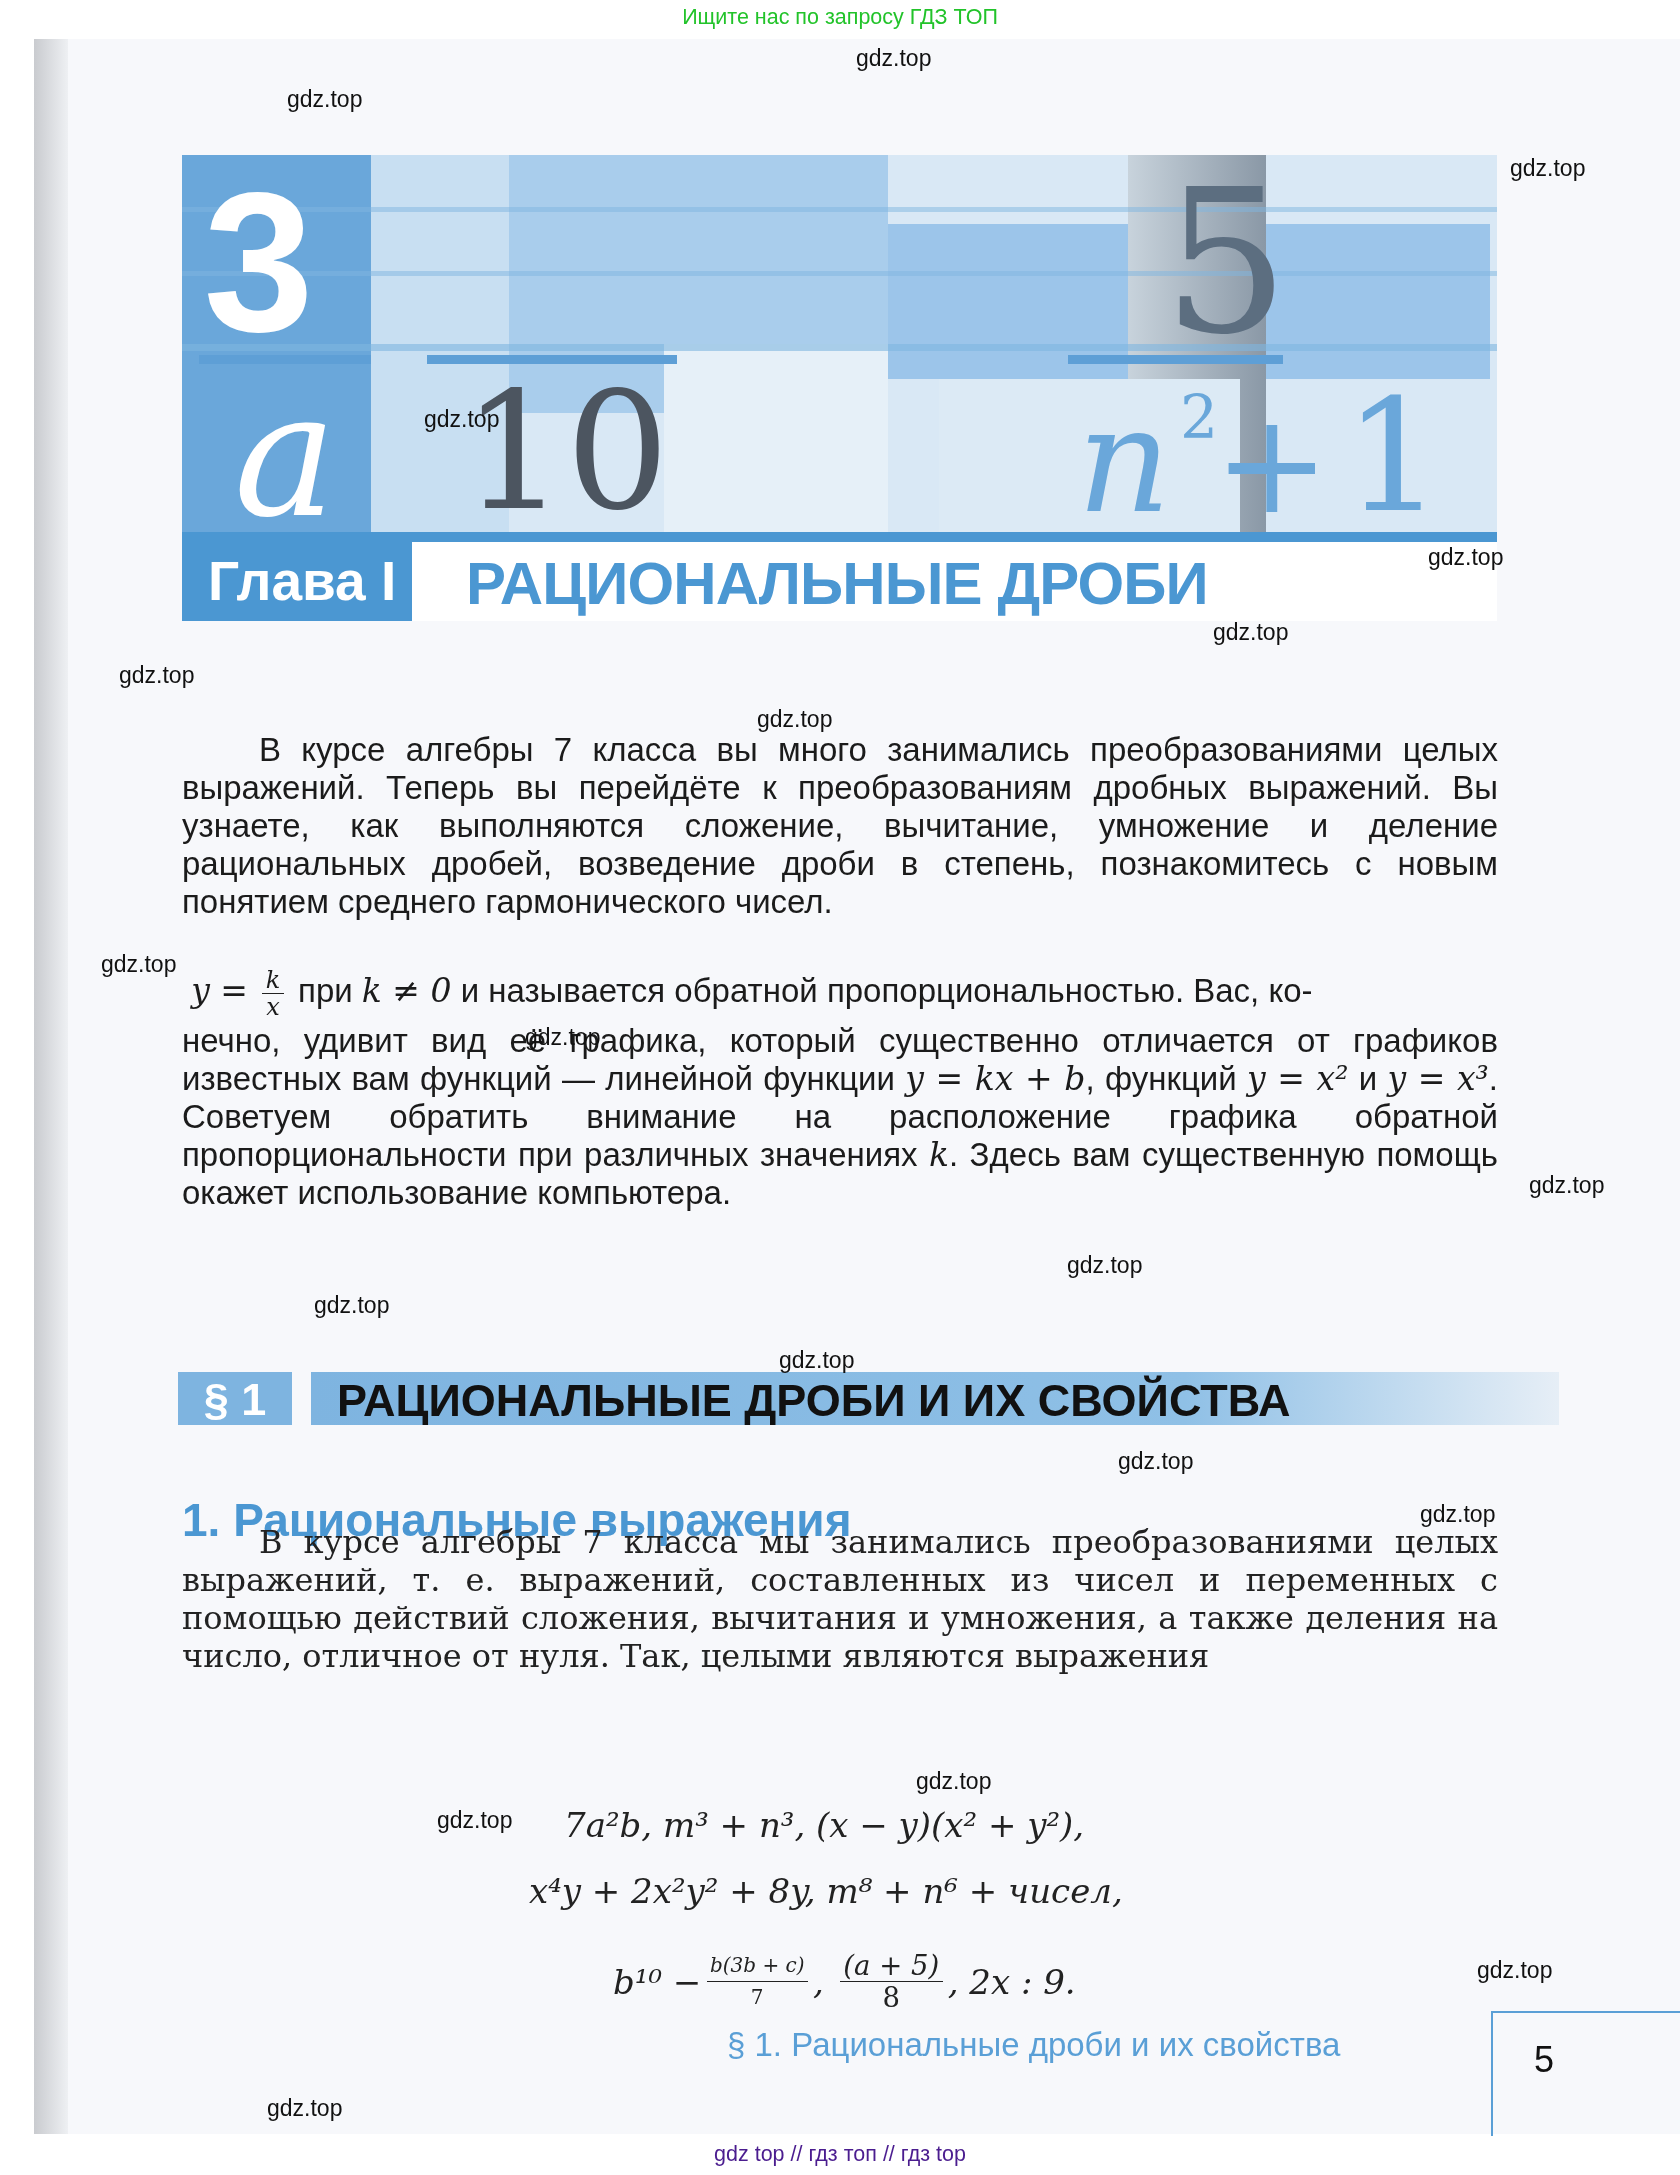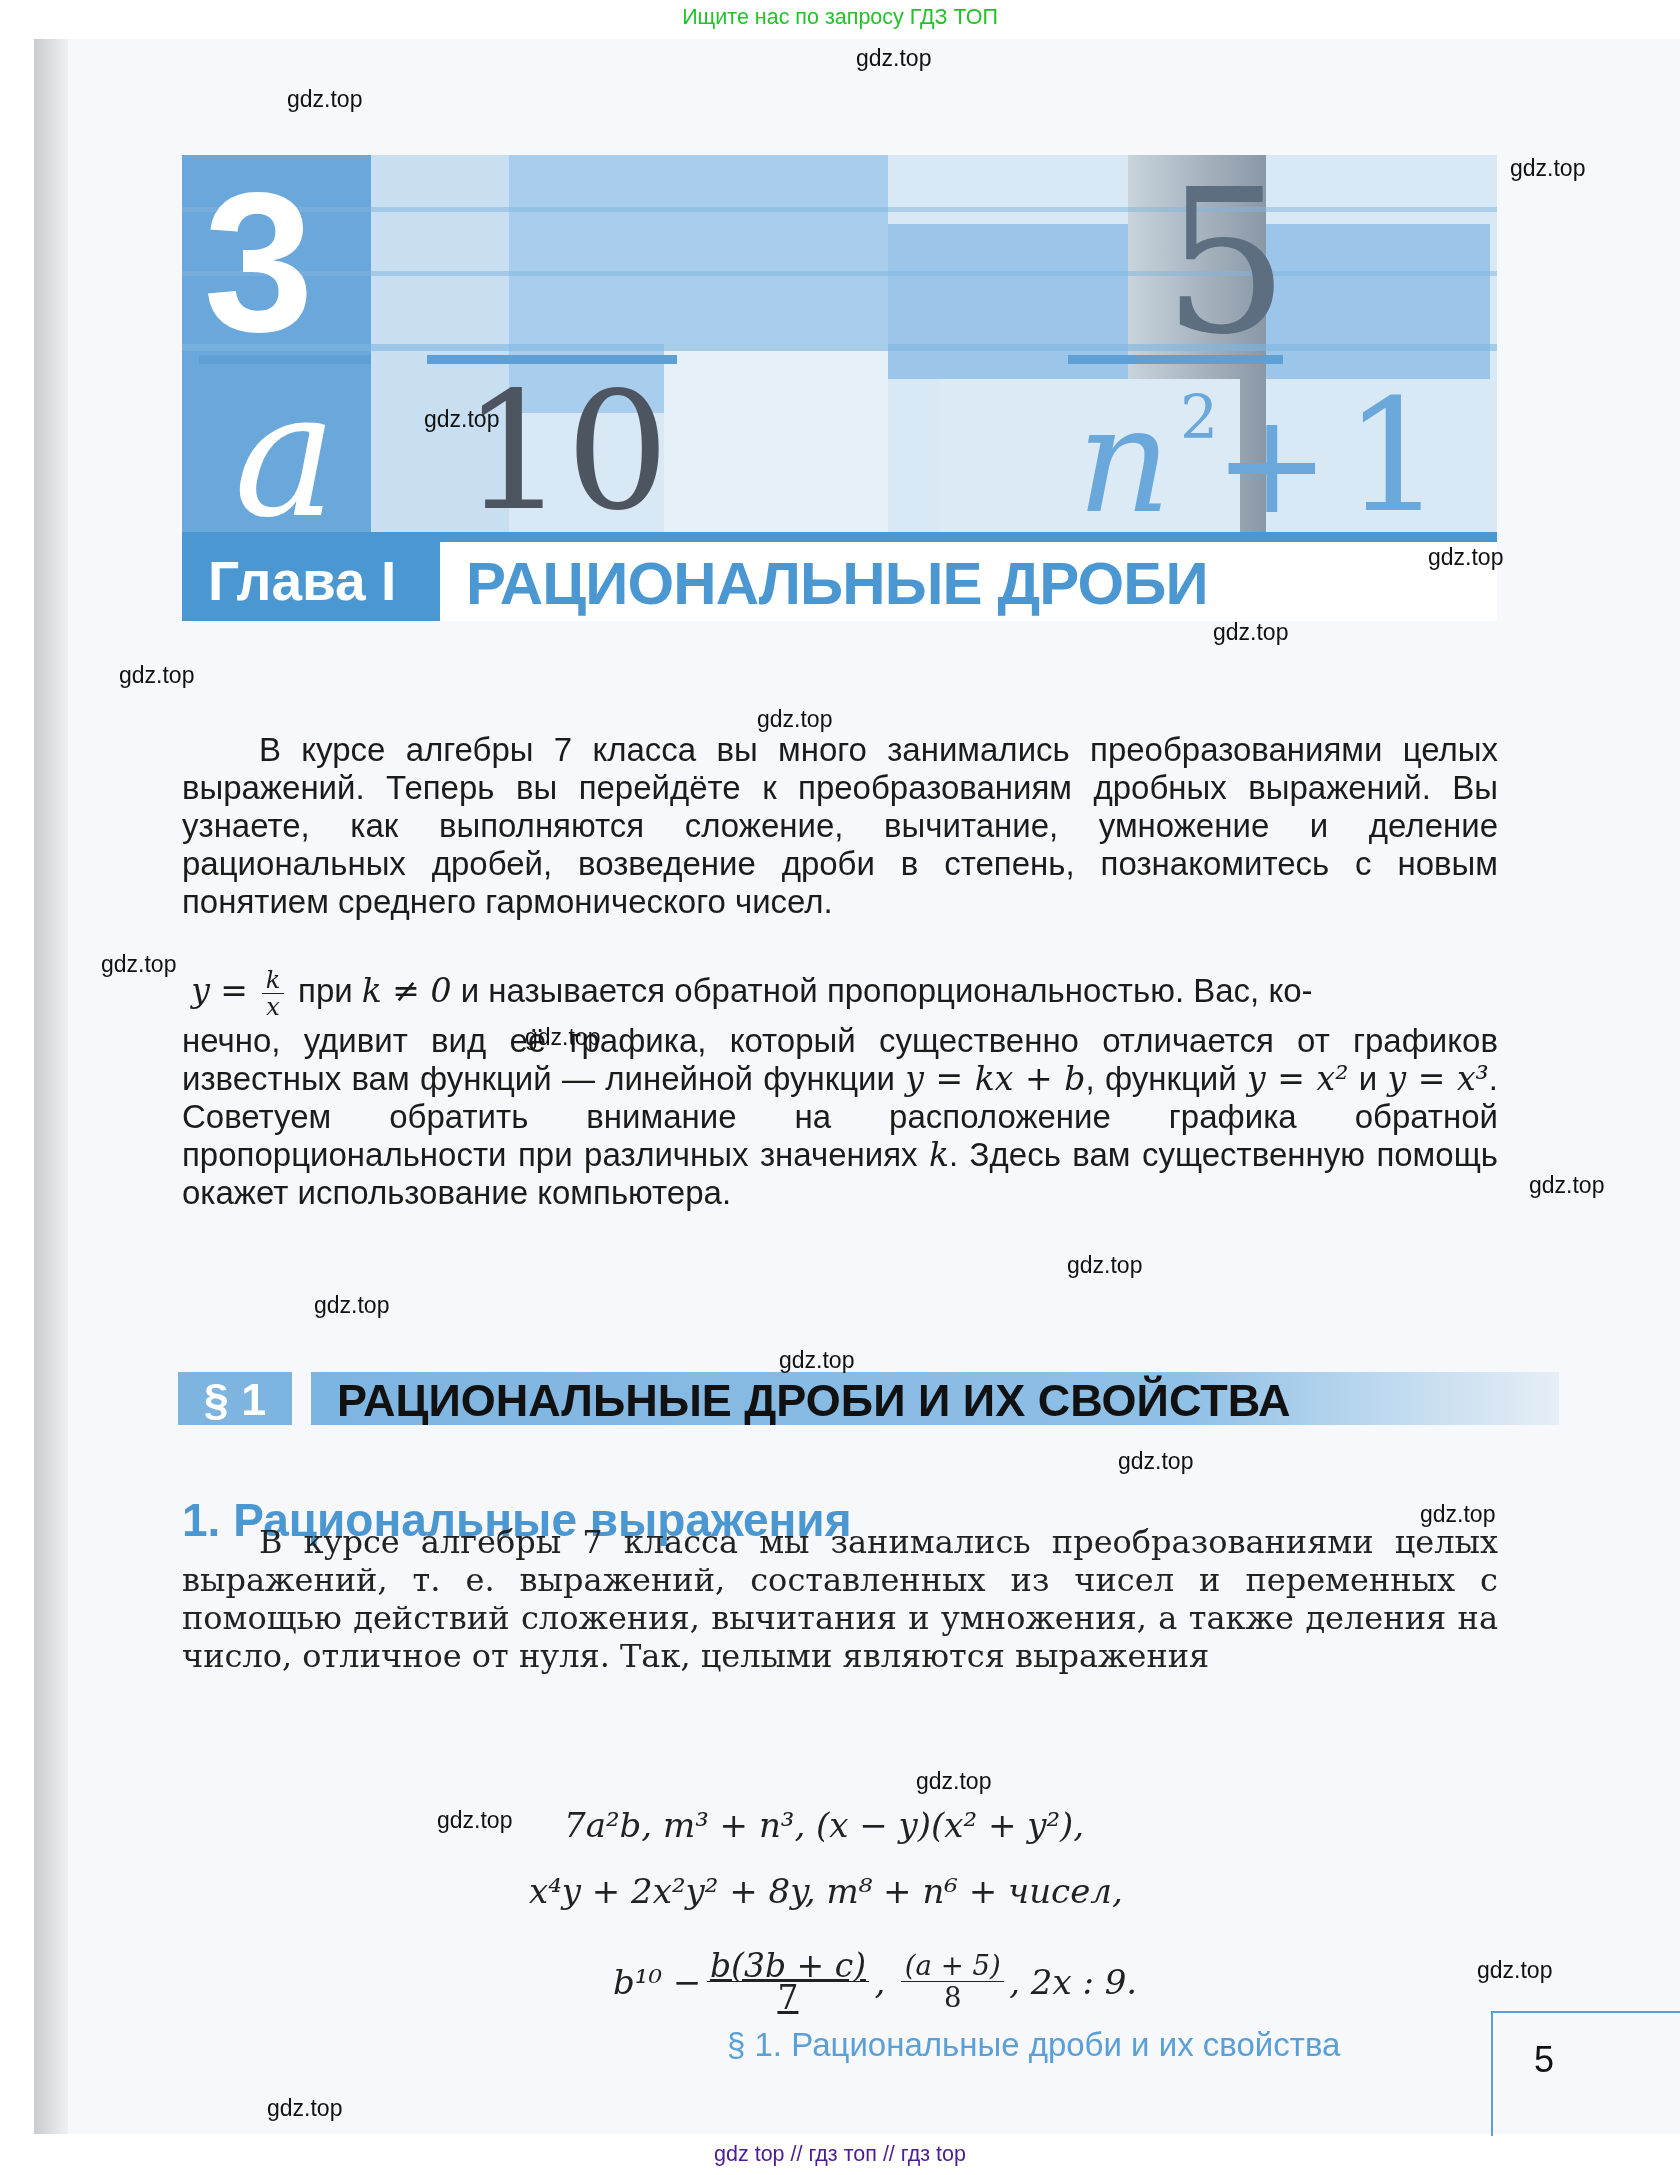--- a/index.html
+++ b/index.html
@@ -6,21 +6,21 @@
   body { width:1680px; height:2175px; background:#ffffff; position:relative; overflow:hidden; font-family:"Liberation Sans", sans-serif; }
   .top-banner { position:absolute; left:0; top:0; width:1680px; height:39px; text-align:center; color:#22c32a; font-size:21.5px; line-height:34px; font-family:"Liberation Sans", sans-serif; }
   .page { position:absolute; left:34px; top:39px; width:1646px; height:2095px; background:#f7f8fb; }
   .page-shadow { position:absolute; left:0; top:0; width:34px; height:2095px; background:linear-gradient(to right,#c9cbcf,#eef0f3); }
   .wm { position:absolute; font-family:"Liberation Sans", sans-serif; font-size:23px; color:#111; white-space:nowrap; }
   
   .art { position:absolute; left:182px; top:155px; width:1315px; height:387px; background:#d9e8f5; overflow:hidden; }
   .art .blk { position:absolute; }
   .art .gl { position:absolute; font-family:"DejaVu Serif", serif; font-weight:bold; line-height:1; }
   .chapter-bar { position:absolute; left:182px; top:542px; width:1315px; height:79px; background:#ffffff; }
-  .chapter-label { position:absolute; left:0; top:0; width:258px; height:79px; background:#4b97d2; color:#fff; font-size:55px; font-weight:bold; line-height:79px; text-indent:26px; }
+  .chapter-label { position:absolute; left:0; top:0; width:230px; height:79px; background:#4b97d2; color:#fff; font-size:55px; font-weight:bold; line-height:79px; text-indent:26px; }
   .chapter-title { position:absolute; left:284px; top:0; height:79px; color:#4b97d2; font-size:60px; font-weight:bold; line-height:83px; letter-spacing:-0.9px; }
   .chapter-topbar { position:absolute; left:182px; top:532px; width:1315px; height:13.8px; background:#4b97d2; }
   .sans-p { position:absolute; left:182px; width:1316px; font-size:33px; line-height:38px; color:#1b1b1b; text-align:justify; }
   .sans-p .ind { display:inline-block; width:77px; }
   .mi { font-family:"DejaVu Serif", serif; font-style:italic; }
   .frac { display:inline-block; vertical-align:middle; text-align:center; font-family:"DejaVu Serif", serif; font-style:italic; font-size:24px; line-height:26px; margin:0 5.2px; }
   .frac .num { display:block; border-bottom:1.7px solid #222; padding:0 3.4px; }
   .frac .den { display:block; }
   .para-head { position:absolute; left:178px; top:1372px; height:55px; }
   .para-num { position:absolute; left:0; top:0; width:114px; height:53px; background:#7eb4e0; color:#fff; font-size:45px; font-weight:bold; line-height:55px; text-align:center; }
@@ -104,21 +104,21 @@
 <div class="section-title">1. Рациональные выражения</div>
 
 <div class="serif-p" style="top:1523px;">
   <span style="display:inline-block;width:77px;"></span><span>В курсе алгебры 7 класса мы занимались преобразованиями целых выражений, т. е. выражений, составленных из чисел и переменных с помощью действий сложения, вычитания и умножения, а также деления на число, отличное от нуля. Так, целыми являются выражения</span>
 </div>
 
 <div class="formula" style="left:564px;top:1805px;">7a²b,  m³ + n³,  (x − y)(x² + y²),</div>
 <div class="formula" style="left:529px;top:1871px;">x⁴y + 2x²y² + 8y,  m⁸ + n⁶ + чисел,</div>
 <div class="formula" style="left:613px;top:1943px;display:flex;align-items:center;margin-top:7px;">
   <span>b¹⁰ −</span>
-  <span class="frac" style="font-size:33px;line-height:31px;text-decoration:underline;">
+  <span class="frac" style="font-size:20px;line-height:31px;">
       <span class="num">b(3b + c)</span>
       <span class="den" style="font-style:normal;">7</span>
     </span>
   <span>,&nbsp;</span>
   <span class="frac" style="font-size:27.5px;line-height:31px;">
       <span class="num">(a + 5)</span>
       <span class="den" style="font-style:normal;">8</span>
     </span>
   <span>,  2x : 9.</span>
 </div>

